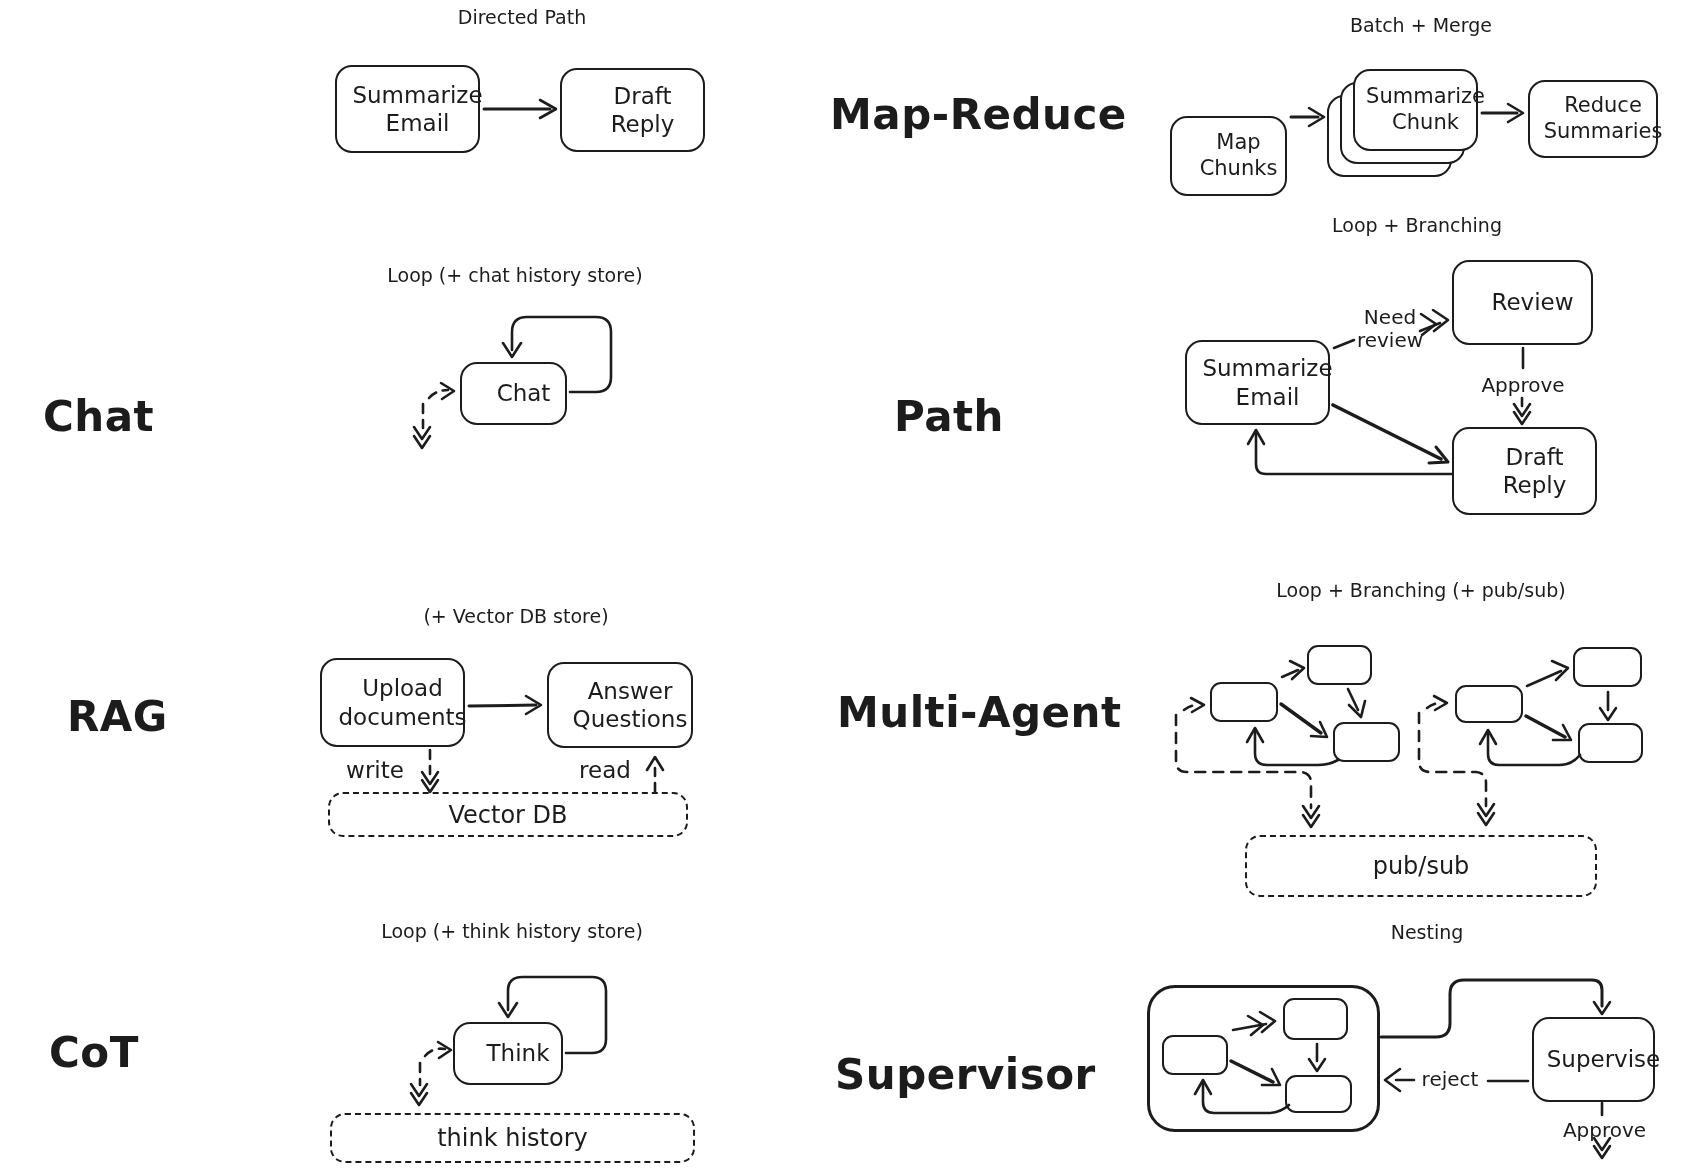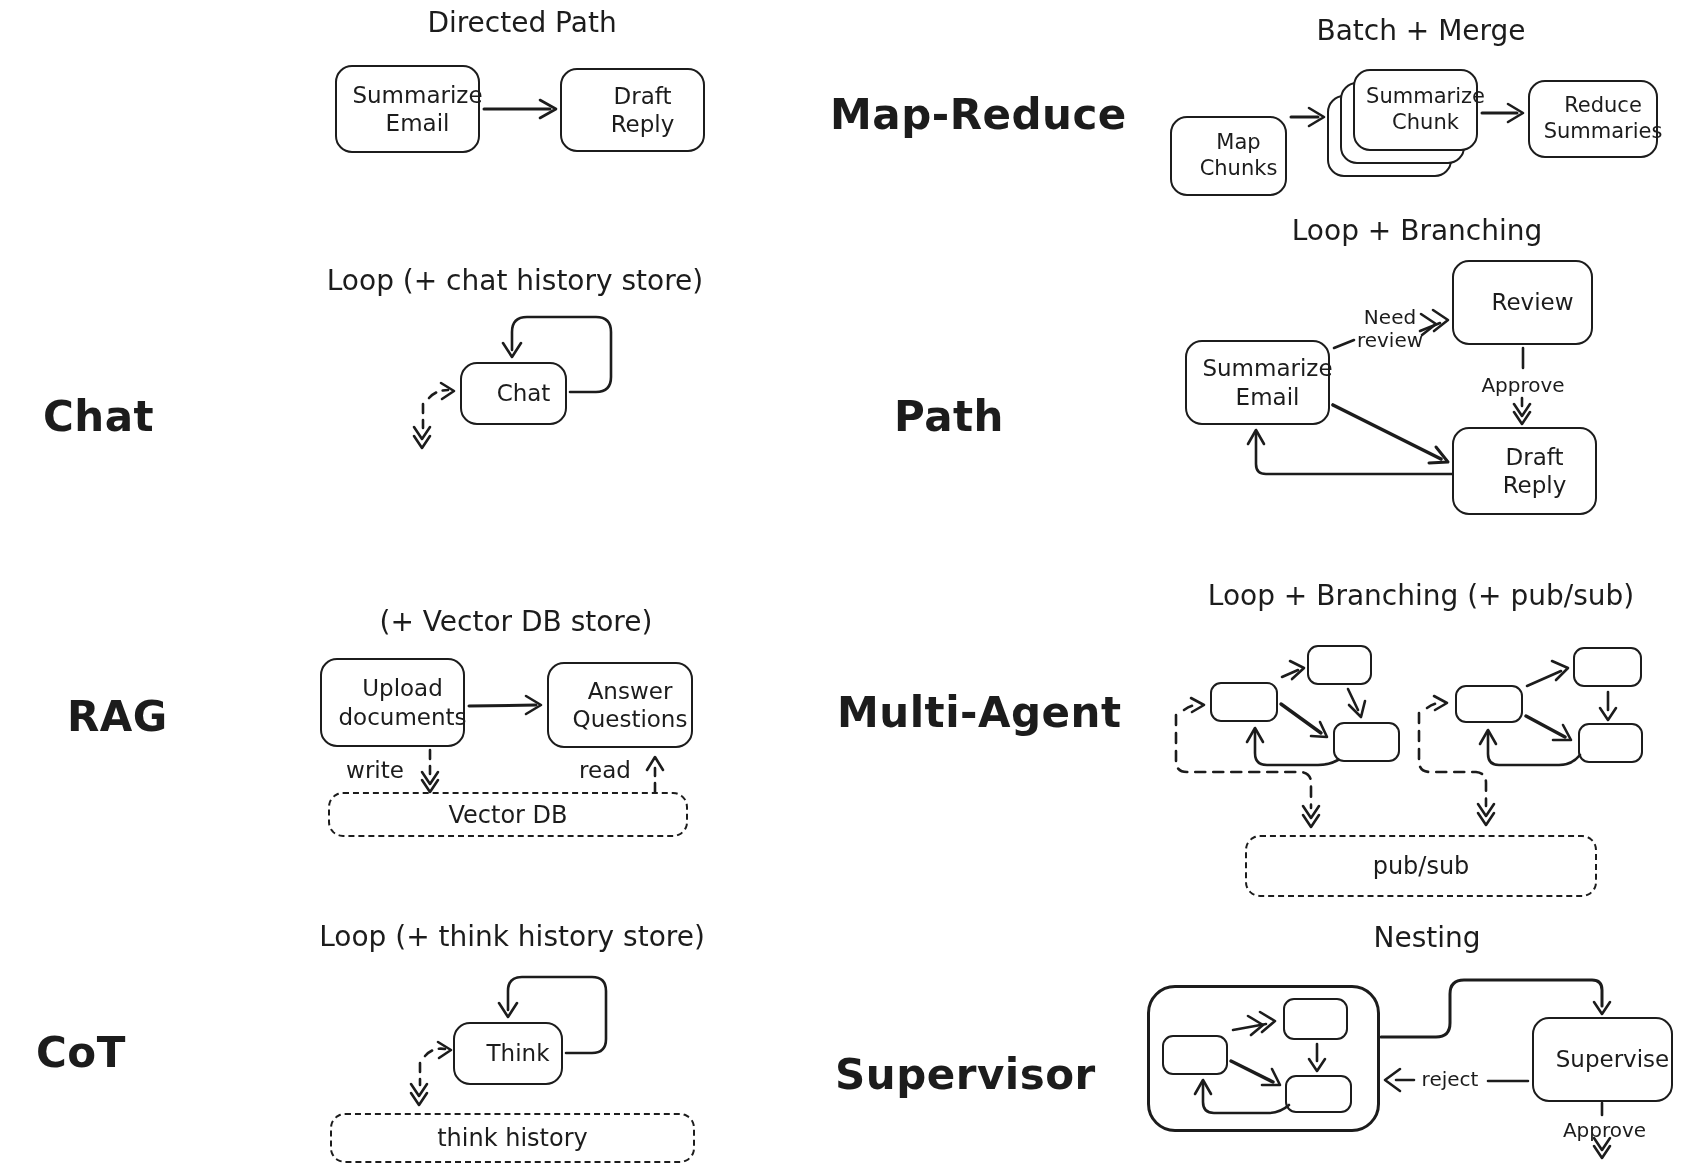--- a/index.html
+++ b/index.html
@@ -2,21 +2,21 @@
 <html><head>
 <meta charset="utf-8">
 <style>
   html,body { margin:0; padding:0; background:#ffffff; }
   #canvas {
     position:relative; width:1681px; height:1170px; background:#ffffff;
     font-family:"DejaVu Sans", sans-serif; color:#1c1c1c; overflow:hidden;
   }
   .label { position:absolute; font-weight:bold; font-size:42px; letter-spacing:0.5px; }
   .title { position:absolute; width:600px; margin-left:-300px; text-align:center;
-           white-space:nowrap; font-size:28px; }
+           white-space:nowrap; font-size:19px; }
   .node  { position:absolute; border:2.6px solid #1c1c1c; border-radius:17px; background:#fff;
            display:flex; align-items:center; justify-content:center; text-align:center;
            white-space:pre-line; font-size:23px; line-height:1.22; box-sizing:border-box;padding-left:20px; }
   .node.small { border-radius:11px; }
   .node.mr { font-size:21px; }
   .store { position:absolute; border:2.6px dashed #1c1c1c; border-radius:15px; background:#fff;
            display:flex; align-items:center; justify-content:center; font-size:24px;
            box-sizing:border-box; }
   .container-box { position:absolute; border:3px solid #1c1c1c; border-radius:28px;
            background:#fff; box-sizing:border-box; }
@@ -75,32 +75,32 @@
   <div class="label" style="left:837px; top:688px;">Multi-Agent</div>
   <div class="title" style="left:1421px; top:579px;">Loop + Branching (+ pub/sub)</div>
   <div class="node small" style="left:1210px; top:682px; width:68px; height:40px;"></div>
   <div class="node small" style="left:1307px; top:645px; width:65px; height:40px;"></div>
   <div class="node small" style="left:1333px; top:722px; width:67px; height:40px;"></div>
   <div class="node small" style="left:1455px; top:685px; width:68px; height:38px;"></div>
   <div class="node small" style="left:1573px; top:647px; width:69px; height:40px;"></div>
   <div class="node small" style="left:1578px; top:723px; width:65px; height:40px;"></div>
   <div class="store" style="left:1245px; top:835px; width:352px; height:62px;">pub/sub</div>
 
-  <div class="label" style="left:36px; top:1028px;">CoT</div>
+  <div class="label" style="left:49px; top:1028px;">CoT</div>
   <div class="title" style="left:512px; top:920px;">Loop (+ think history store)</div>
   <div class="node" style="left:453px; top:1022px; width:110px; height:63px;">Think</div>
   <div class="store" style="left:330px; top:1113px; width:365px; height:50px;">think history</div>
 
   <div class="label" style="left:835px; top:1050px;">Supervisor</div>
   <div class="title" style="left:1427px; top:921px;">Nesting</div>
   <div class="container-box" style="left:1147px; top:985px; width:233px; height:147px;"></div>
   <div class="node small" style="left:1162px; top:1035px; width:66px; height:40px;"></div>
   <div class="node small" style="left:1283px; top:998px; width:65px; height:42px;"></div>
   <div class="node small" style="left:1285px; top:1075px; width:67px; height:38px;"></div>
-  <div class="node" style="left:1532px; top:1017px; width:141px; height:85px;">Supervise</div>
+  <div class="node" style="left:1532px; top:1017px; width:123px; height:85px;">Supervise</div>
   <div class="edge-label" style="left:1418px; top:1068px; width:64px;">reject</div>
   <div class="edge-label" style="left:1557px; top:1119px; width:95px;">Approve</div>
 
   <svg class="arrows" width="1681" height="1170" viewBox="0 0 1681 1170">
     <g stroke="#1c1c1c" stroke-width="2.6" fill="none" stroke-linecap="round" stroke-linejoin="round">
 
       <path d="M 484 109 L 550 109" stroke-width="3"></path>
       <path d="M 540 100 L 556 109 L 540 118"></path>
 
       <path d="M 1291 117 L 1318 117" stroke-width="3"></path>

